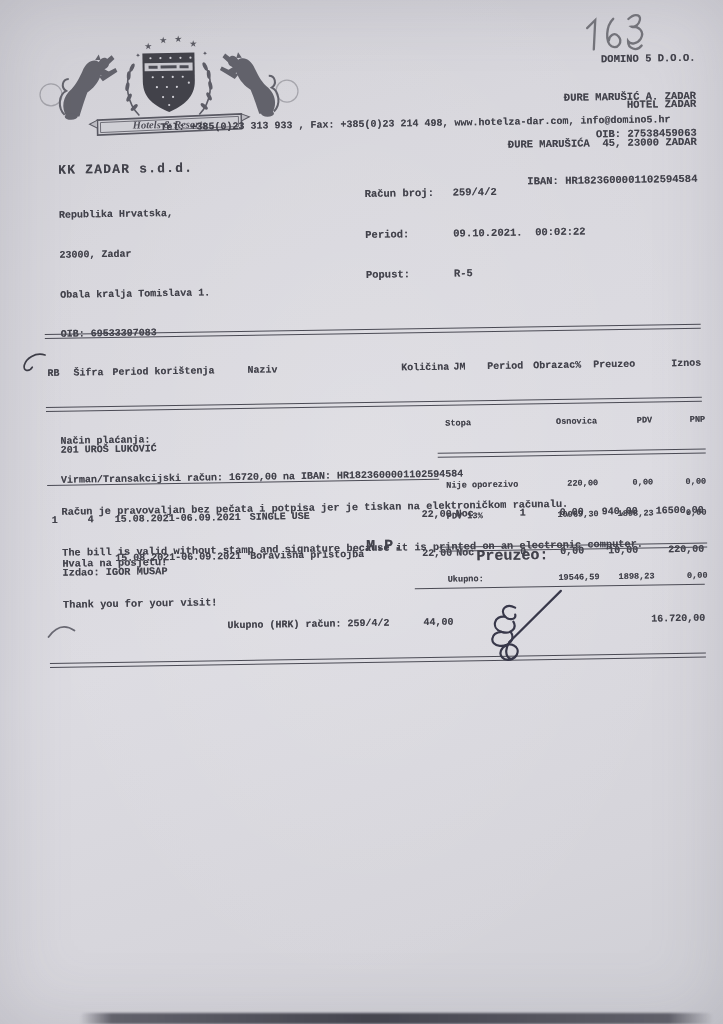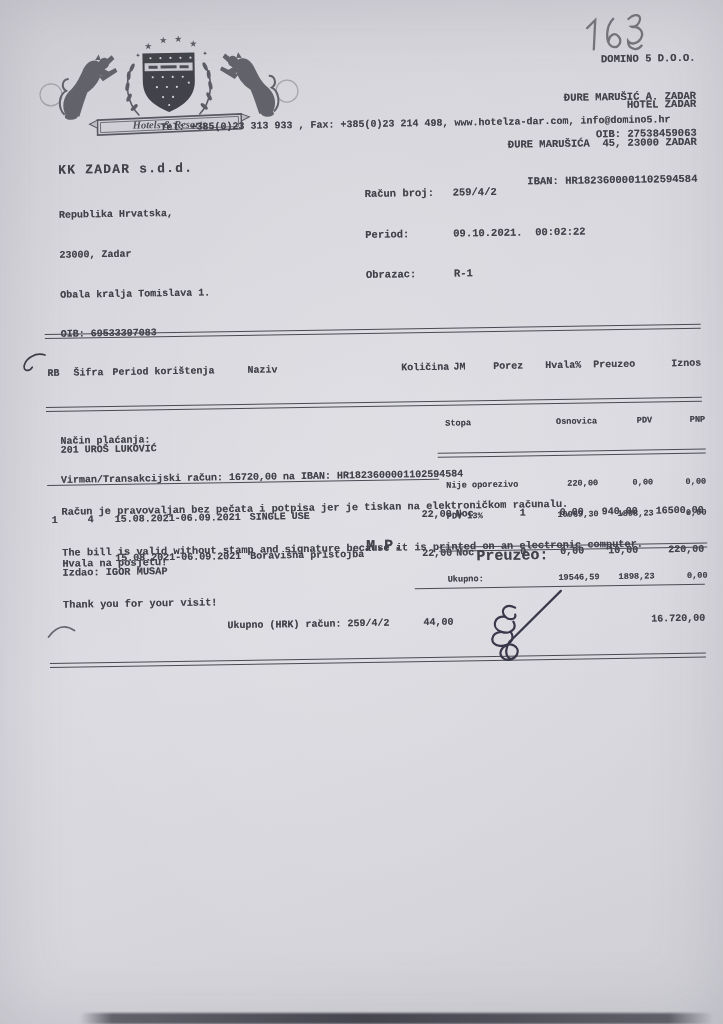--- a/index.html
+++ b/index.html
@@ -148,36 +148,36 @@
     <div class="abs mono b" style="left:368px;top:161px;font-size:10.5px;line-height:13.5px;">
       <div class="meta-row">
         <span class="meta-label">Račun broj:</span>
         <span>259/4/2</span>
       </div>
       <div class="meta-row">
         <span class="meta-label">Period:</span>
         <span class="mono">09.10.2021.  00:02:22</span>
       </div>
       <div class="meta-row">
-        <span class="meta-label">Obrazac:</span>
-        <span>R-1</span>
+        <span class="meta-label">Popust:</span>
+        <span>R-5</span>
       </div>
     </div>
 
     <div class="itable mono b">
       <div class="drule"></div>
       <div class="igrid" style="padding:2px 0 1px;">
         <div class="cl pl2">RB</div>
         <div class="cl pl2">Šifra</div>
         <div class="cl pl7">Period korištenja</div>
         <div class="cl pl8">Naziv</div>
         <div class="cr">Količina</div>
         <div class="cl pl4">JM</div>
-        <div class="cr">Porez</div>
-        <div class="cr">Hvala%</div>
+        <div class="cr">Period</div>
+        <div class="cr">Obrazac%</div>
         <div class="cr">Preuzeo</div>
         <div class="cr">Iznos</div>
       </div>
       <div class="drule"></div>
       <div style="padding:6px 0 2px 14px;">201 UROŠ LUKOVIĆ</div>
       <div class="rule" style="width:392px;"></div>
       <div class="igrid" style="padding-top:2px;">
         <div class="cl pl4">1</div>
         <div class="cl" style="padding-left:14px;">4</div>
         <div class="cl pl7">15.08.2021-06.09.2021</div>

